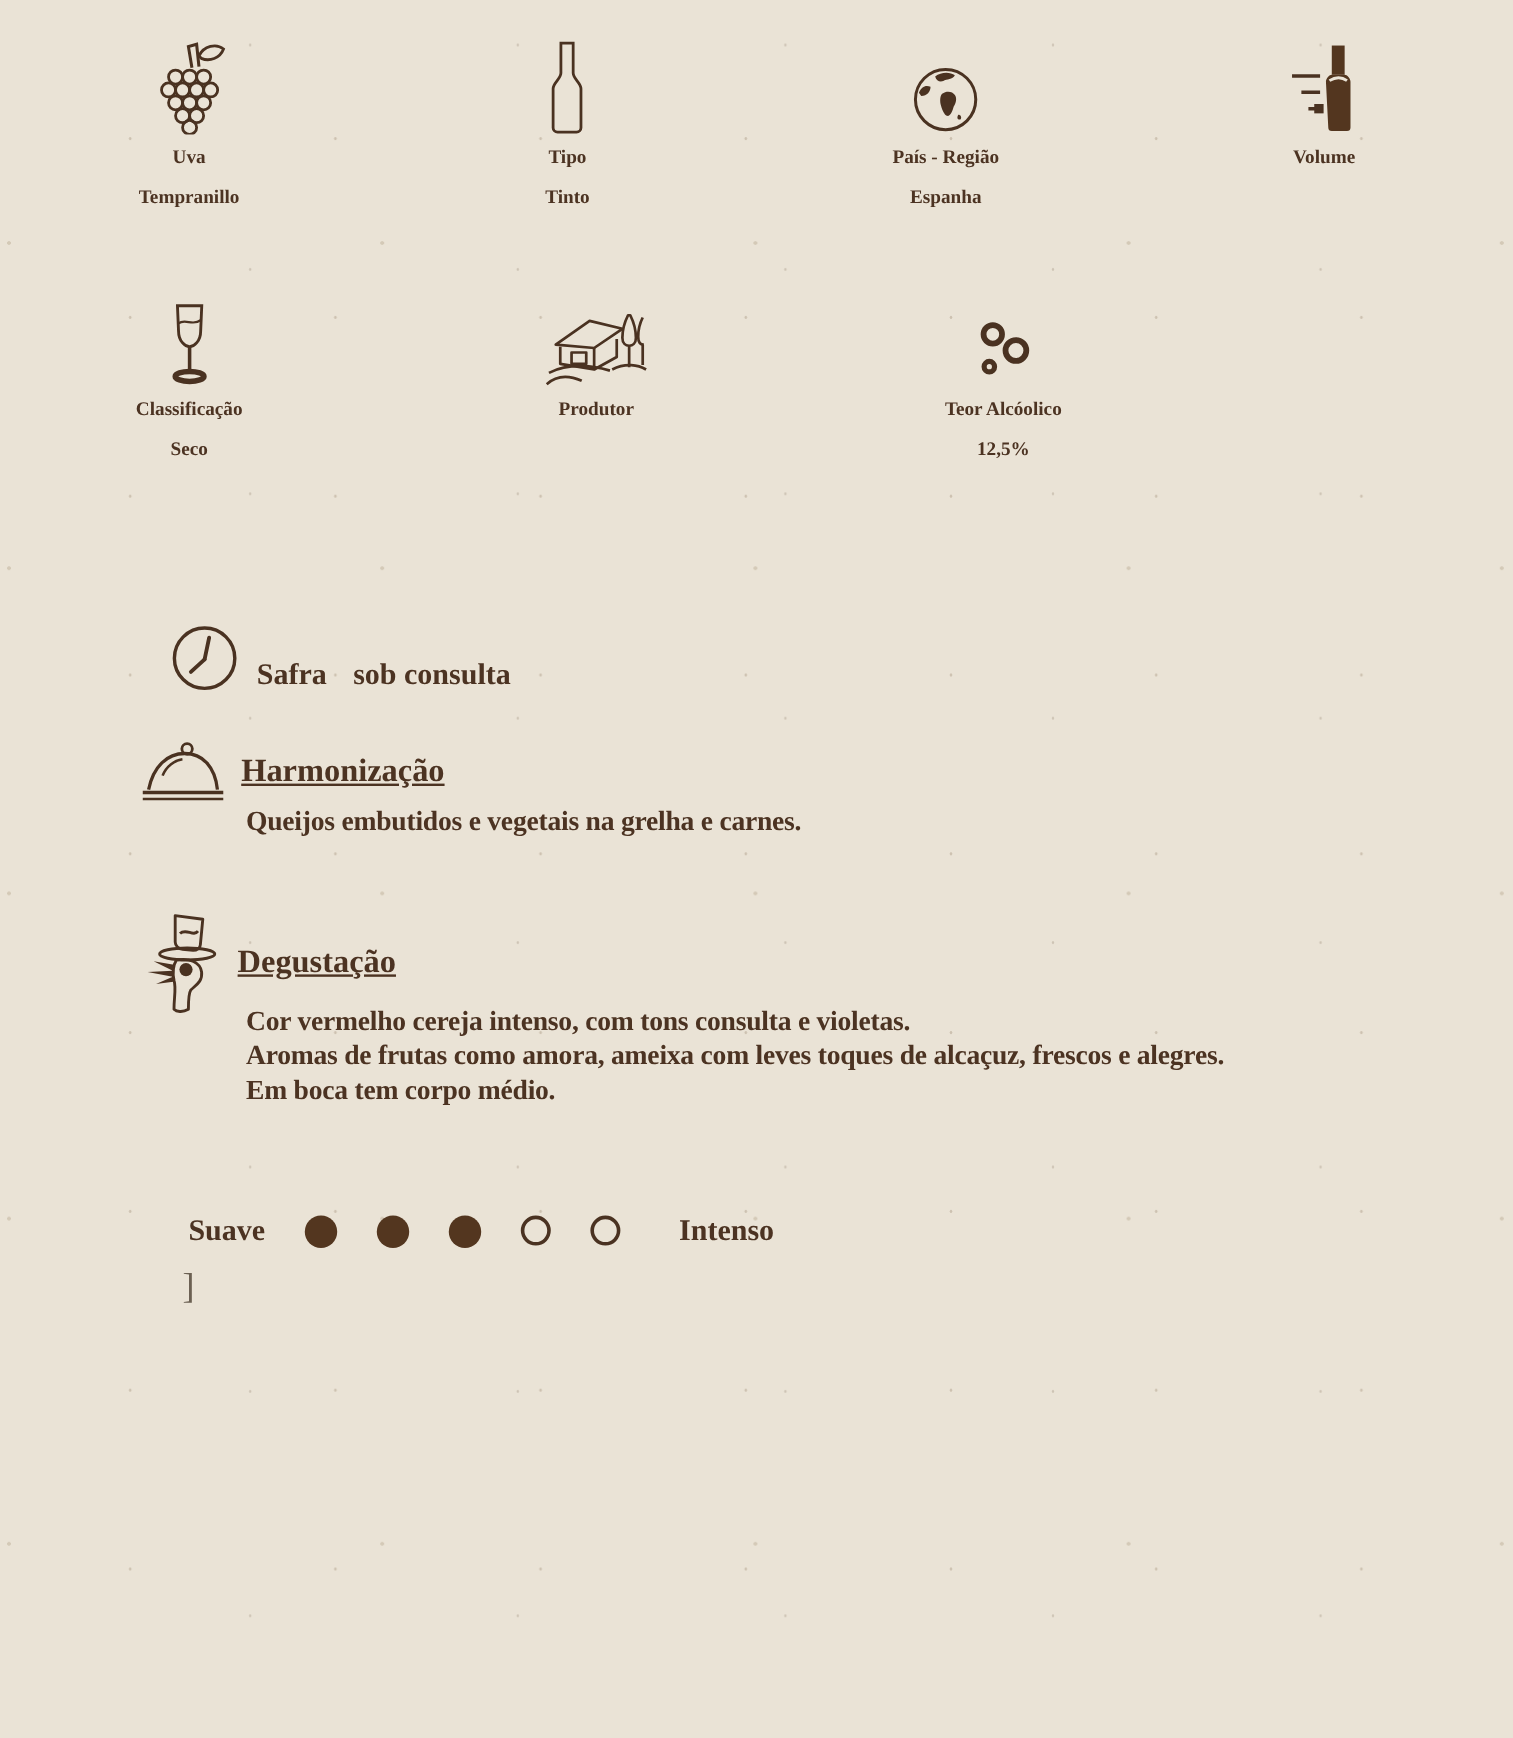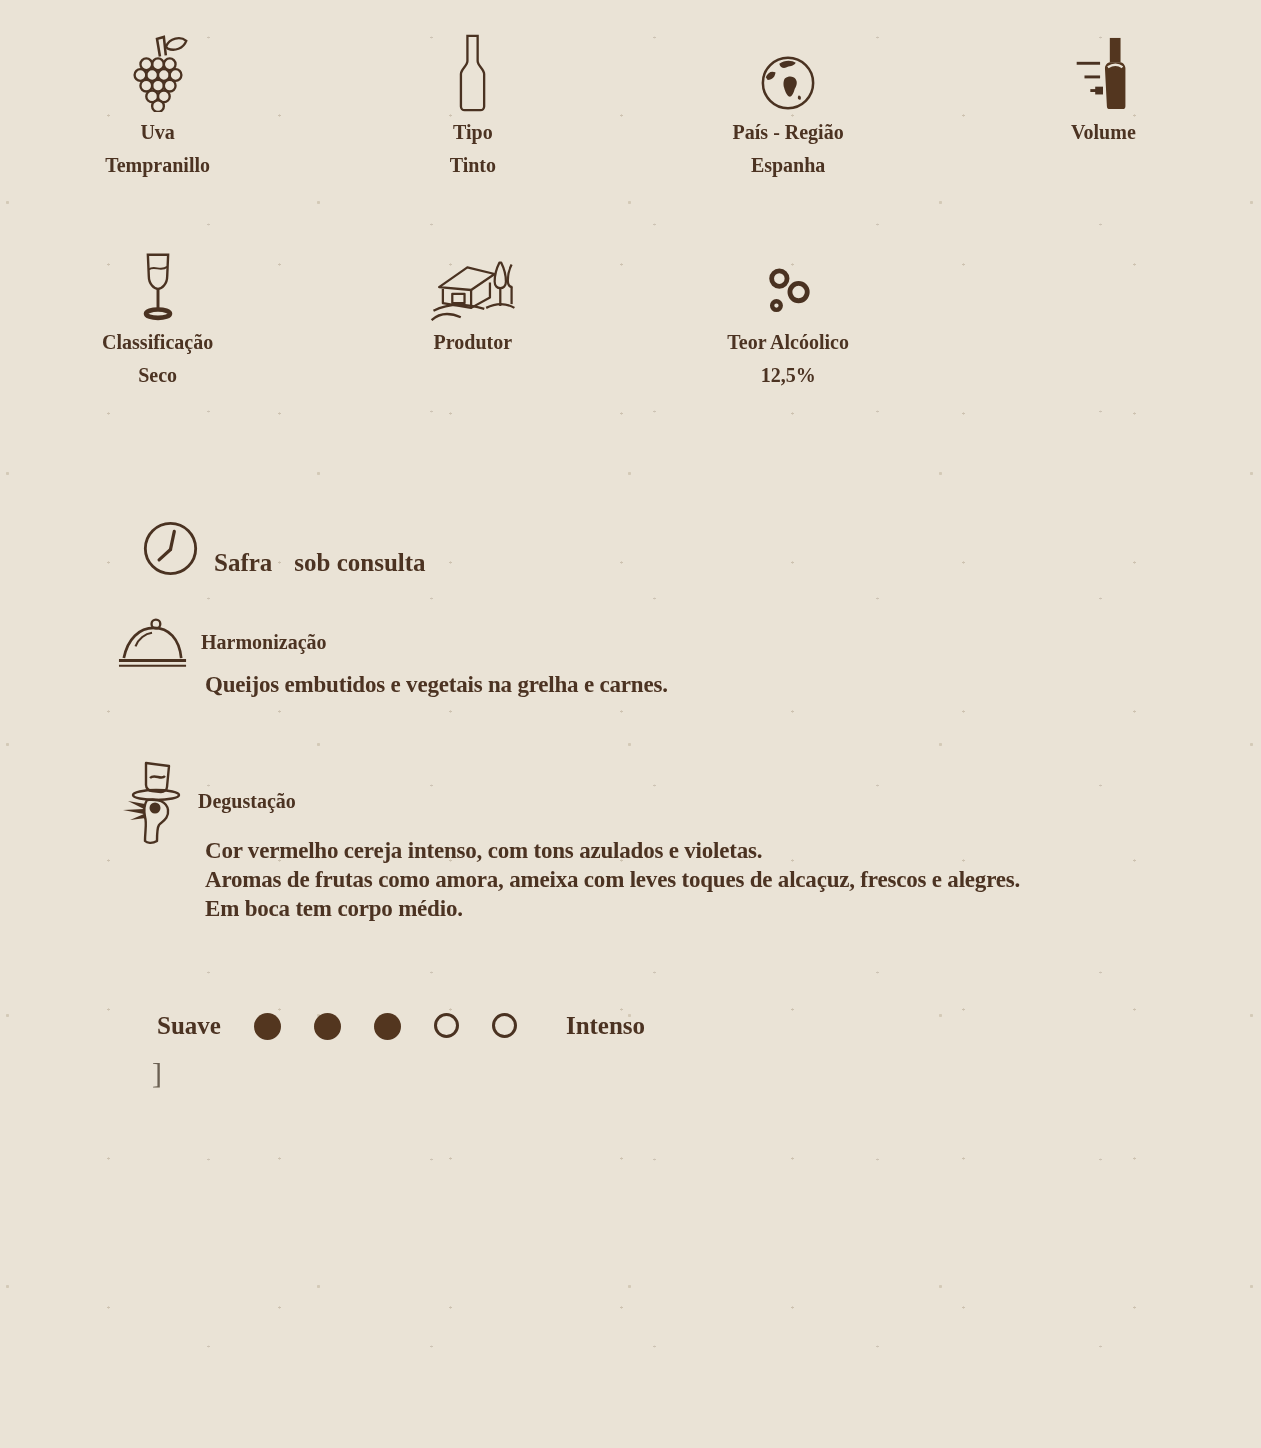--- a/index.html
+++ b/index.html
@@ -14,24 +14,24 @@
     background-size:171px 149px,223px 187px,311px 271px;
     background-position:23px 41px,97px 131px,163px 67px;
     color:#4c3322;
   }
   .abs{position:absolute;}
   .specs-row{left:0;right:0;display:flex;}
   .spec-cell{width:25%;text-align:center;}
   .icon-box{display:flex;align-items:flex-end;justify-content:center;margin-bottom:5px;}
   .row1 .icon-box{height:82px;}
   .row2 .icon-box{height:72px;}
-  .spec-label,.spec-value{font-weight:bold;font-size:20px;line-height:30px;}
+  .spec-label,.spec-value{font-weight:bold;font-size:16px;line-height:30px;}
   .spec-value{margin-top:3px;}
   .section-head{display:flex;align-items:center;}
-  .section-title{font-weight:bold;font-size:20px;}
+  .section-title{font-weight:bold;font-size:27px;text-decoration:underline;}
   .body-text{font-weight:bold;font-size:23px;line-height:29px;letter-spacing:-0.2px;}
   .safra-text{font-weight:bold;font-size:25px;margin-left:15px;}
   .safra-text .gap{display:inline-block;width:22px;}
   .intensity{display:flex;align-items:center;height:36px;text-align:right;}
   .intensity-label{font-weight:bold;font-size:25px;}
   .dots{display:flex;gap:33px;margin-left:33px;margin-right:49px;}
   .dot{width:27px;height:27px;border-radius:50%;box-sizing:border-box;}
   .dot.filled{background:#53361f;}
   .dot.empty{width:25px;height:25px;border:3px solid #4a3221;background:transparent;}
   .stray{font-size:30px;color:#6b6052;font-weight:normal;}
@@ -108,21 +108,21 @@
           <rect x="38" y="2" width="11" height="25"></rect>
           <path d="M33,33 C33,30 36,27 38,27 h11 c2,0 5,3 5,6 v39 a3,3 0 0 1 -3,3 h-13 a3,3 0 0 1 -3,-3 z"></path>
         </g>
         <path d="M36,32 q8,-5 15,0" stroke="#eae3d6" stroke-width="2.5" fill="none"></path>
       </svg>
     </div>
     <div class="spec-label">Volume</div>
   </div>
 </div>
 
-<div class="abs specs-row row2" style="top:250px;">
+<div class="abs specs-row row2" style="top:250px;gap:24px;">
 
   <div class="spec-cell">
     <div class="icon-box">
       <svg width="54" height="70" viewBox="0 0 56 76">
         <path class="stk" stroke-width="2.6" d="M17,3 H39 L38,26 C38,35 32,40 28,40 C24,40 18,35 18,26 Z"></path>
         <path class="stk" stroke-width="2" d="M18,19 C24,14 31,22 38,16"></path>
         <line x1="28" y1="40" x2="28" y2="63" stroke="#4a3221" stroke-width="3.2"></line>
         <ellipse class="stk" stroke-width="5" cx="28" cy="67" rx="13" ry="4.5"></ellipse>
       </svg>
     </div>
@@ -207,21 +207,21 @@
         <path d="M25,47 L8,44 L24,52 Z"></path>
         <path d="M24,52 L3,53 L24,57 Z"></path>
         <path d="M24,57 L10,63 L26,61 Z"></path>
         <circle cx="35" cy="51" r="5.5"></circle>
       </g>
     </svg>
   </span>
   <span class="section-title" style="margin-left:12px;">Degustação</span>
 </div>
 <div class="abs body-text" style="top:836px;left:205px;">
-  <div>Cor vermelho cereja intenso, com tons azulados e violetas.</div>
+  <div>Cor vermelho cereja intenso, com tons consulta e violetas.</div>
   <div>Aromas de frutas como amora, ameixa com leves toques de alcaçuz, frescos e alegres.</div>
   <div>Em boca tem corpo médio.</div>
 </div>
 
 <div class="abs intensity" style="top:1008px;left:157px;">
   <span class="intensity-label">Suave</span>
   <span class="dots" id="intensity-dots">
       <span class="dot filled" style="background: rgb(83, 54, 31);"></span>
       <span class="dot filled" style="background: rgb(83, 54, 31);"></span>
       <span class="dot filled" style="background: rgb(83, 54, 31);"></span>

